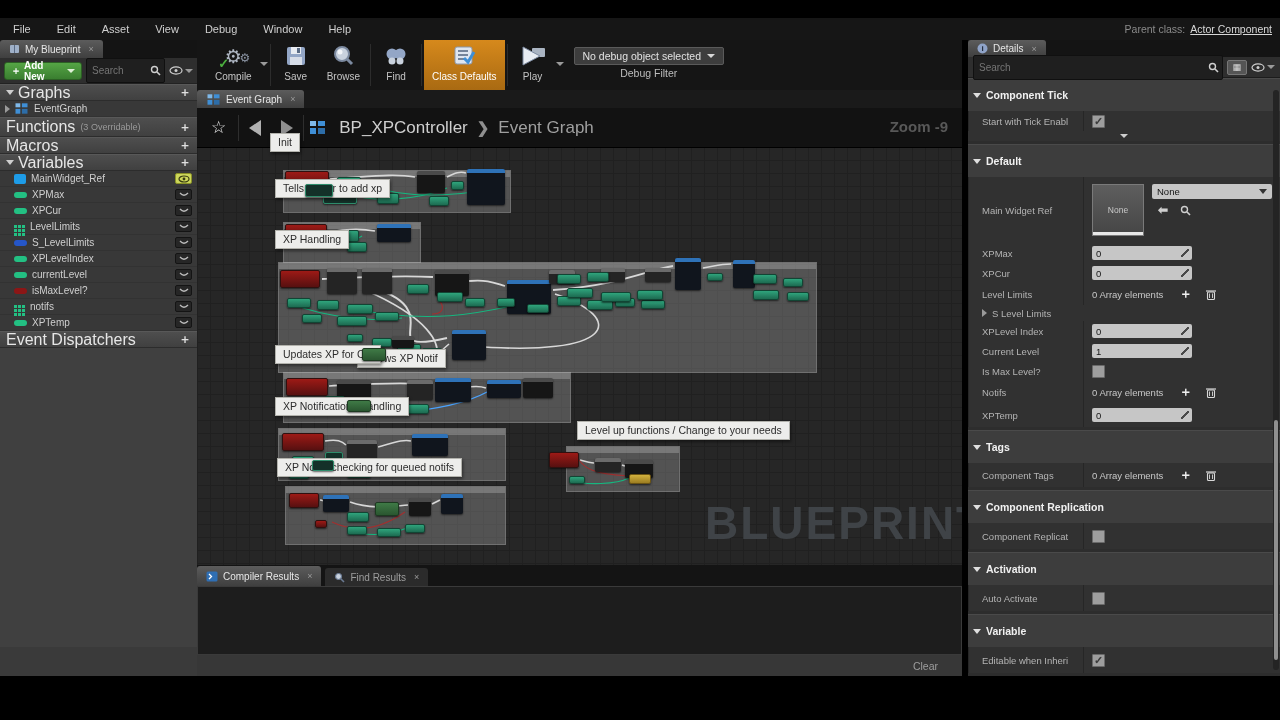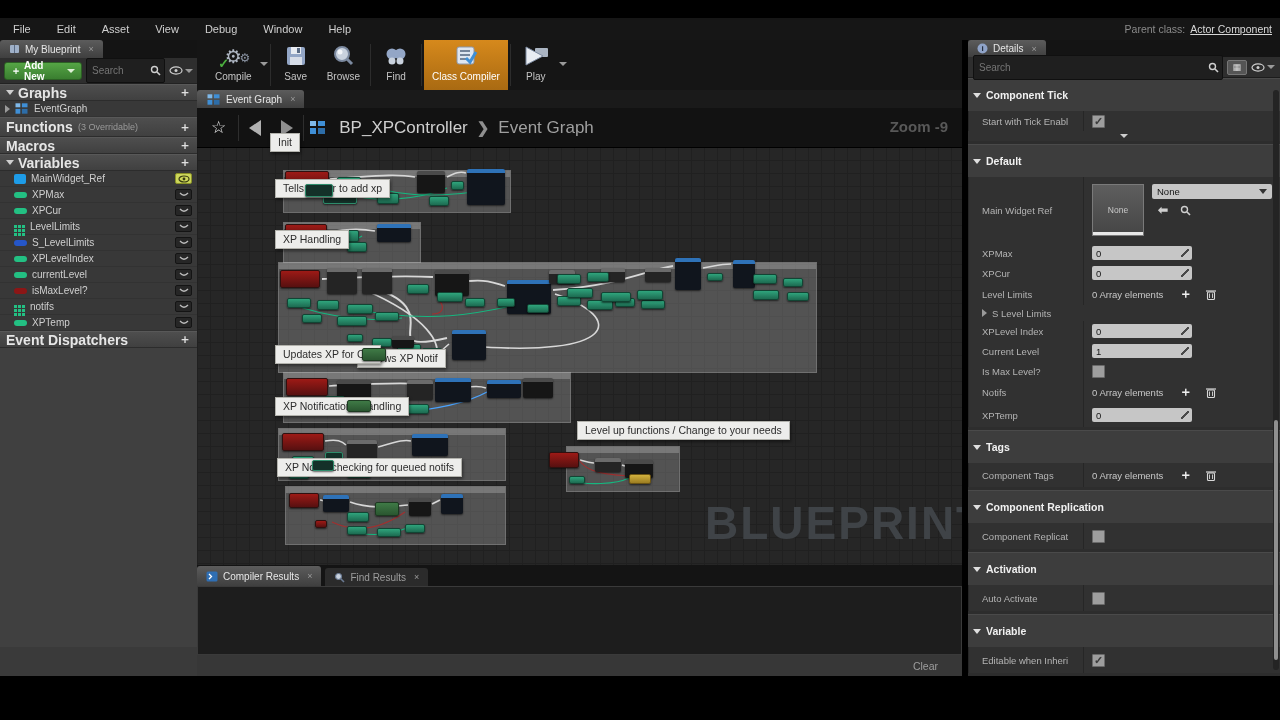--- a/index.html
+++ b/index.html
@@ -18,21 +18,21 @@
   .tab{display:flex;align-items:center;gap:5px;padding:0 9px;background:linear-gradient(#5c5c5c,#3f3f3f);border-radius:3px 3px 0 0;font-size:10px;color:#e6e6e6;}
   .tab .tx{color:#9a9a9a;font-size:9px;margin-left:3px;}
   .tab.inactive{background:#2b2b2b;color:#9d9d9d;}
   #lp-toolbar{height:26px;background:#2e2e2e;display:flex;align-items:center;gap:4px;padding:0 4px;border-bottom:1px solid #222;}
   #addnew{display:flex;align-items:center;gap:3px;background:linear-gradient(#55a545,#3a7e30);border:1px solid #2c5f24;border-radius:3px;height:18px;padding:0 6px;color:#fff;font-size:10px;font-weight:bold;}
   .searchbox{display:flex;align-items:center;background:#1f1f1f;border:1px solid #101010;border-radius:2px;height:25px;flex:1;padding:0 3px;}
   .searchbox input{flex:1;min-width:10px;background:transparent;border:none;outline:none;color:#c8c8c8;font-size:10px;width:60px;}
   .mag{width:11px;height:11px;flex:none;}
   .eyebtn{display:flex;align-items:center;gap:2px;color:#cfcfcf;}
   .sect-h{height:17px;background:linear-gradient(#4e4e4e,#404040);border-top:1px solid #585858;border-bottom:1px solid #2c2c2c;display:flex;align-items:center;padding:0 6px;}
-  .sect-h .st{color:#e6e6e6;font-size:14px;font-weight:bold;}
+  .sect-h .st{color:#e6e6e6;font-size:16px;font-weight:normal;}
   .sect-h .note{color:#9a9a9a;font-size:9px;margin-left:5px;font-weight:normal;}
   .sect-h .plus{margin-left:auto;color:#e0e0e0;font-size:12px;font-weight:bold;}
   .tri{width:0;height:0;border-left:4px solid transparent;border-right:4px solid transparent;border-top:5px solid #cfcfcf;margin-right:4px;}
   .tri-r{width:0;height:0;border-top:4px solid transparent;border-bottom:4px solid transparent;border-left:5px solid #9a9a9a;margin-right:4px;}
   .lp-row{height:16px;display:flex;align-items:center;padding:0 5px;background:#383838;border-bottom:1px solid #323232;}
   .lp-row .rname{color:#cfcfcf;font-size:10px;margin-left:5px;}
   .vicon{display:inline-block;flex:none;}
   .vicon.pill{width:13px;height:6px;border-radius:3px;background:currentColor;}
   .vicon.square{width:12px;height:10px;border-radius:2px;background:currentColor;}
   .vicon.grid{width:3px;height:3px;background:currentColor;box-shadow:4px 0,8px 0,0 4px,4px 4px,8px 4px,0 8px,4px 8px,8px 8px;margin-right:8px;margin-left:0;}
@@ -342,33 +342,40 @@
     <div class="tbtn orange">
       <div class="icon28">
         <svg width="24" height="24" viewBox="0 0 24 24">
             <rect x="3" y="3" width="17" height="17" rx="2" fill="#dfe6f0" stroke="#8a97ab"></rect>
             <line x1="6" y1="7" x2="16" y2="7" stroke="#5a6b85" stroke-width="1.6"></line>
             <line x1="6" y1="11" x2="16" y2="11" stroke="#5a6b85" stroke-width="1.6"></line>
             <line x1="6" y1="15" x2="12" y2="15" stroke="#5a6b85" stroke-width="1.6"></line>
             <path d="M12 14 L16 18 L22 8" fill="none" stroke="#3f8fd6" stroke-width="3"></path>
           </svg>
       </div>
-      <span class="lbl">Class Compiler</span>
+      <span class="lbl">Class Defaults</span>
     </div>
     <div class="tsep"></div>
     <div class="tbtn">
       <div class="icon28">
         <svg width="26" height="24" viewBox="0 0 26 24">
             <rect x="12" y="4" width="13" height="9" rx="1" fill="#aab4c2"></rect>
             <polygon points="3,3 20,12 3,21" fill="#e8ecf2" stroke="#7c8aa0"></polygon>
           </svg>
       </div>
       <span class="lbl">Play</span>
     </div>
     <span class="ddarrow" style="margin-top:22px"></span>
+    <div id="debugbox">
+      <div id="debugbtn">
+        <span>No debug object selected</span>
+        <span class="ddarrow" style="border-top-color:#d8d8d8"></span>
+      </div>
+      <span id="debugfilter">Debug Filter</span>
+    </div>
   </div>
 
   <div id="doctabs" class="abs">
     <div class="tab">
       <span class="bpgrid" style="transform:scale(0.8)">
           <i></i>
           <i></i>
           <i></i>
           <i></i>
         </span>

